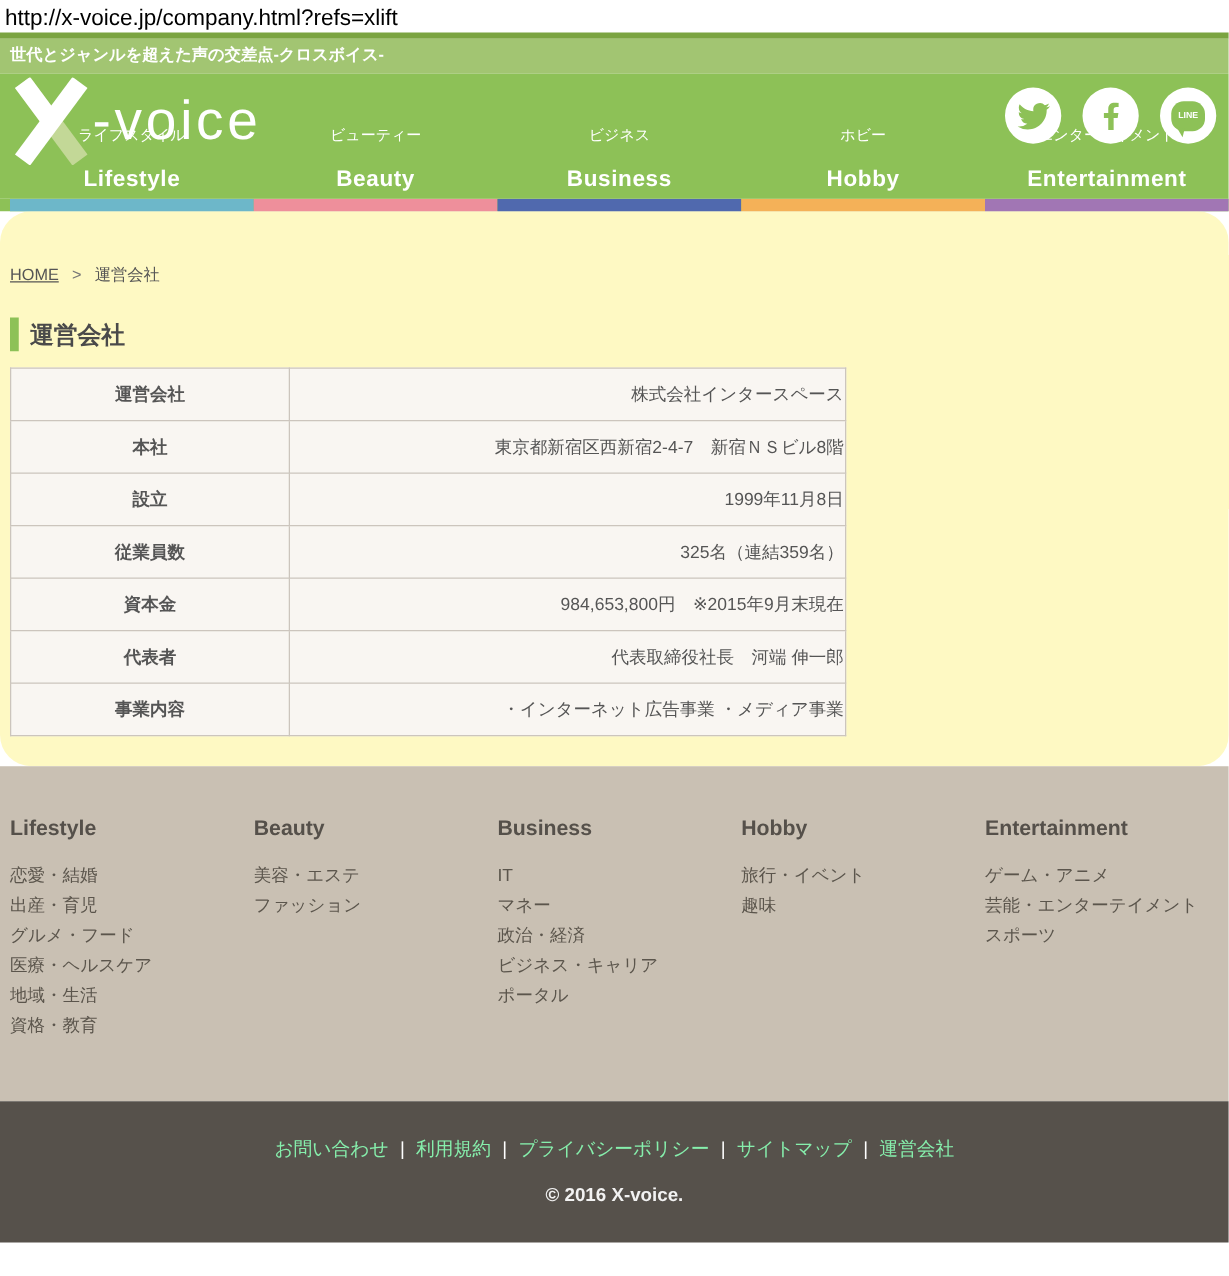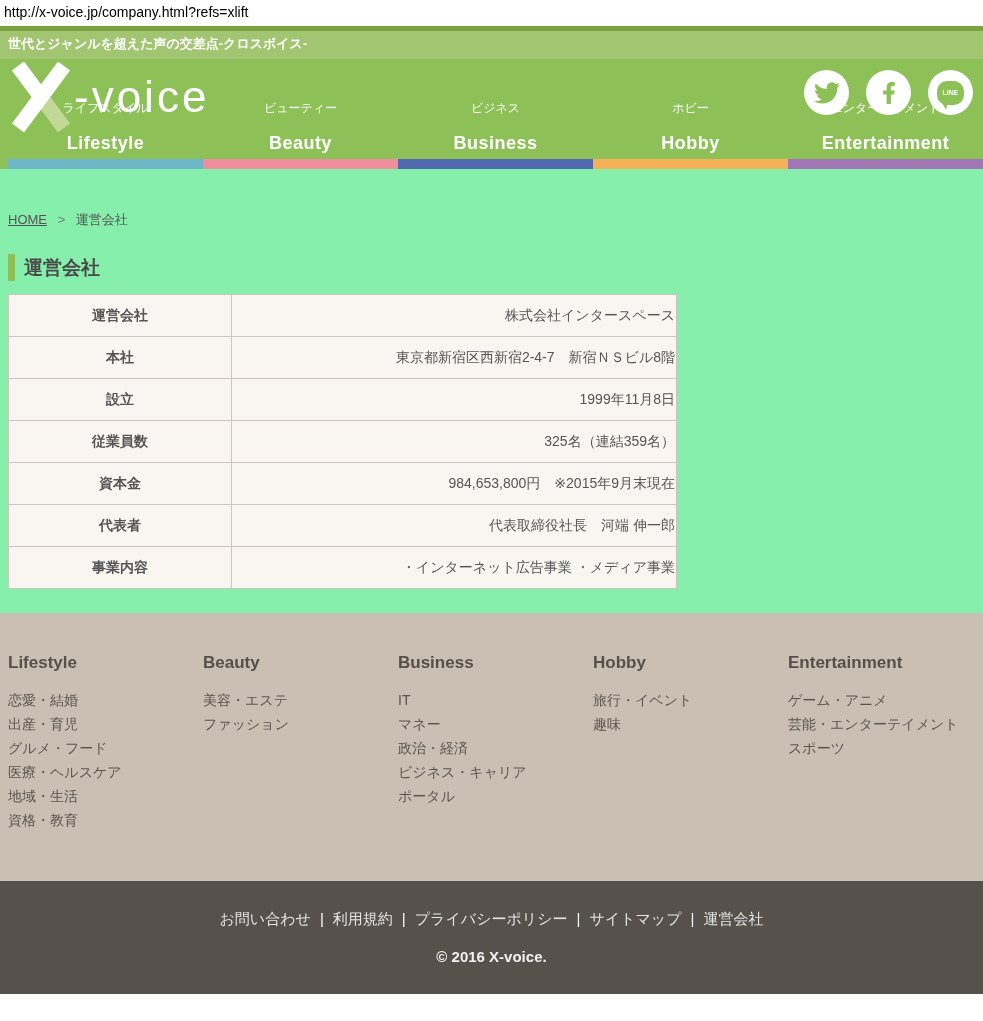--- a/index.html
+++ b/index.html
@@ -1,21 +1,21 @@
 <!DOCTYPE html>
 <html><head>
 <meta charset="utf-8">
 <style>
   html,body{margin:0;padding:0;background:#fff;}
   .page{position:relative;width:983px;height:1021px;overflow:hidden;
         font-family:"Liberation Sans","DejaVu Sans",sans-serif;}
 
   
   .urlbar{height:26px;background:#ffffff;}
-  .urlbar span{display:inline-block;padding:4px 0 0 4px;font-size:14px;color:#000;}
+  .urlbar span{display:inline-block;padding:4px 0 0 4px;font-size:18px;color:#000;}
 
   
   .stripe{height:5px;background:#7ba441;}
   .tagline{height:28px;line-height:25px;background:#a2c572;color:#fff;
            font-weight:bold;font-size:13px;padding-left:8px;box-sizing:border-box;}
   .header-main{position:relative;height:100px;background:#8dc157;}
 
   
   .logo{position:absolute;left:8px;top:3px;display:flex;align-items:center;text-decoration:none;cursor:pointer;}
   .logo svg{display:block;}
@@ -35,21 +35,21 @@
   .nav{position:absolute;left:8px;right:0;bottom:0;display:flex;}
   .nav-item{flex:1;text-align:center;color:#fff;text-decoration:none;cursor:pointer;padding-bottom:5px;}
   .nav-ja{display:block;font-size:12px;margin-bottom:16px;}
   .nav-en{display:block;font-size:18px;font-weight:bold;letter-spacing:.5px;}
 
   
   .colorbar{height:10px;background:#8dc157;display:flex;padding-left:8px;}
   .colorbar .seg{flex:1;height:10px;}
 
   
-  .content{height:444px;background:#86efac;box-sizing:border-box;padding-top:42px;}
+  .content{height:444px;background:#fef9c3;box-sizing:border-box;padding-top:42px;border-radius:25px;}
   .breadcrumb{margin-left:8px;font-size:13px;color:#555;}
   .breadcrumb a{color:#555;text-decoration:underline;cursor:pointer;}
   .breadcrumb .sep{margin:0 7px;color:#777;}
   .page-title{display:flex;align-items:center;margin:25px 0 13px 8px;font-size:19px;
               font-weight:bold;color:#4a4a4a;}
   .tbar{display:inline-block;width:7px;height:27px;background:#8dc157;margin-right:9px;}
 
   table.company{border-collapse:collapse;margin-left:8px;width:669px;background:#f9f6f2;}
   table.company th,table.company td{border:1px solid #ccc5bd;height:39px;font-size:14px;color:#555;}
   table.company th{width:220px;font-weight:bold;text-align:center;}
@@ -59,21 +59,21 @@
   .footer{height:268px;background:#c9c0b3;box-sizing:border-box;padding:40px 0 0 8px;display:flex;}
   .fcol{flex:1;}
   .fhead{font-size:17px;font-weight:bold;color:#55504a;margin-bottom:15px;}
   .flink{display:block;font-size:14px;color:#5b554c;text-decoration:none;cursor:pointer;
          line-height:24px;}
 
   
   .bottombar{height:113px;background:#56514b;box-sizing:border-box;padding-top:29px;
              text-align:center;color:#fff;}
   .blinks{font-size:15px;}
-  .blinks a{color:#e5e5e5;text-decoration:none;cursor:pointer;}
+  .blinks a{color:#86efac;text-decoration:none;cursor:pointer;}
   .bsep{margin:0 9px;color:#fff;}
   .copyright{margin-top:19px;font-size:15px;color:#f2f2f2;font-weight:bold;}
 </style>
 </head>
 <body>
 
 <div class="page">
 
   <div class="urlbar">
     <span>http://x-voice.jp/company.html?refs=xlift</span>

